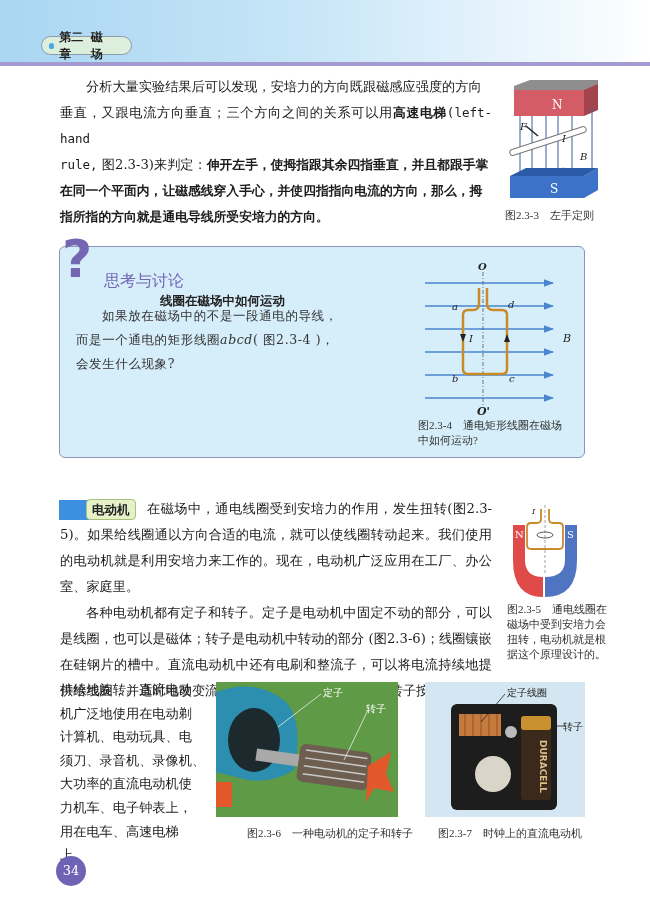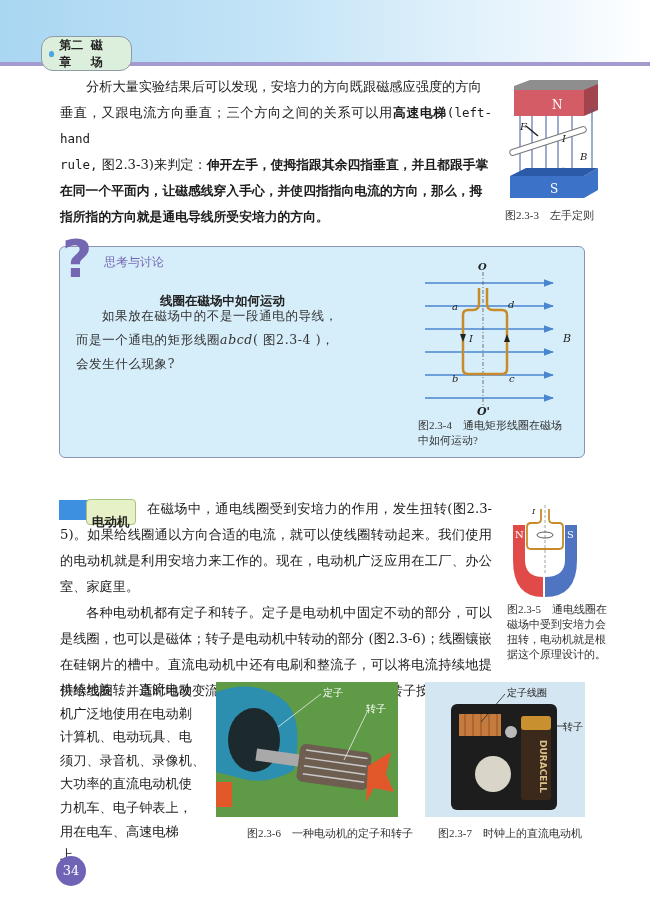--- a/index.html
+++ b/index.html
@@ -5,49 +5,49 @@
   * { box-sizing: border-box; margin: 0; padding: 0; }
   html, body { width: 650px; height: 920px; background: #ffffff; overflow: hidden; }
   body { position: relative; font-family: "DejaVu Serif", "Liberation Serif", serif; color: #222; }
 
   .header-band {
     position: absolute; left: 0; top: 0; width: 650px; height: 62px;
     background: linear-gradient(90deg, #a9d6f2 0%, #c6e5f7 45%, #eef7fd 85%, #ffffff 100%);
   }
   .header-line { position: absolute; left: 0; top: 62px; width: 650px; height: 4px; background: #a39bcf; }
   .chapter-pill {
-    position: absolute; left: 41px; top: 36px; width: 91px; height: 35px;
+    position: absolute; left: 41px; top: 36px; width: 91px; height: 19px;
     border: 1px solid #8e9aa8; border-radius: 12px; background: #dcefdc;
     display: flex; align-items: center; padding-left: 7px;
     font-family: "DejaVu Sans", sans-serif; font-size: 12px; font-weight: bold; color: #222;
   }
   .chapter-pill .dot { width: 6px; height: 6px; border-radius: 50%; background: #4aa6e0; margin-right: 5px; }
   .chapter-pill .sp { letter-spacing: 6px; margin-left: 0; }
 
   .para { position: absolute; font-size: 13.2px; line-height: 26px; text-align: justify; color: #1b1b1b; }
   .para b { font-family: "DejaVu Sans", sans-serif; font-weight: bold; font-size: 12.8px; }
   .mono { font-family: "DejaVu Sans Mono", monospace; font-size: 12.5px; }
 
   .caption { position: absolute; font-family: Liberation Serif, serif; font-size: 11px; color: #333; line-height: 15px; }
 
   .fig { position: absolute; }
 
   .discuss-box {
     position: absolute; left: 59px; top: 246px; width: 526px; height: 212px;
     background: #d6eefa; border: 1.5px solid #8c93b6; border-radius: 6px;
   }
   .qmark { position: absolute; left: 62px; top: 233px; font-family: "DejaVu Sans", sans-serif; font-weight: bold; font-size: 52px; color: #7566b4; line-height: 52px; }
-  .discuss-title { position: absolute; left: 104px; top: 254px; font-family: "DejaVu Sans", sans-serif; font-size: 12px; color: #7566b4; }
+  .discuss-title { position: absolute; left: 104px; top: 271px; font-family: "DejaVu Sans", sans-serif; font-size: 16px; color: #7566b4; }
   .discuss-sub { position: absolute; left: 160px; top: 293px; font-family: "DejaVu Sans", sans-serif; font-size: 12.5px; font-weight: bold; color: #222; }
   .discuss-text { position: absolute; left: 76px; top: 304px; width: 262px; font-size: 12.5px; line-height: 24px; color: #333; letter-spacing: 0.6px; }
   .discuss-text i { font-style: italic; }
 
   .motor-tag { position: absolute; left: 59px; top: 500px; width: 65px; height: 20px; background: #3d8fe0; }
   .motor-label {
-    position: absolute; left: 86px; top: 499px; height: 21px; padding: 12px 5px;
+    position: absolute; left: 86px; top: 499px; height: 21px; padding: 0 5px;
     background: #e6f1c8; border-radius: 4px; border: 1px solid #a8c27a;
     font-family: "DejaVu Sans", sans-serif; font-weight: bold; font-size: 12.5px; line-height: 19px; color: #222; text-align: center;
   }
 
   .page-num {
     position: absolute; left: 56px; top: 856px; width: 30px; height: 30px; border-radius: 50%;
     background: #6f63b5; color: #fff; font-size: 13px; text-align: center; line-height: 30px;
   }
 </style>
 </head>

